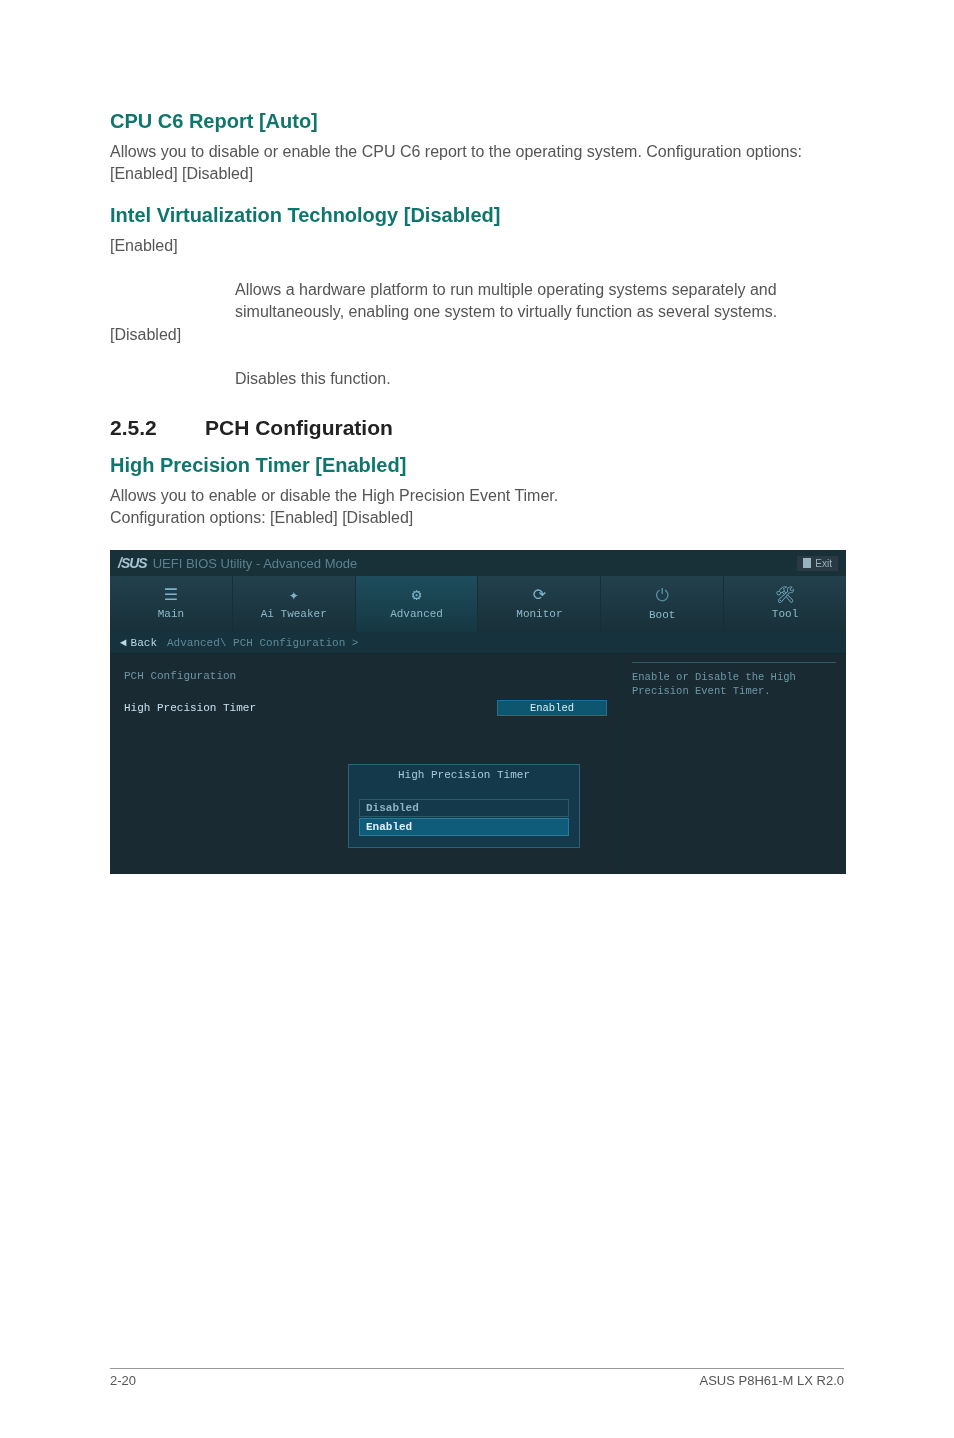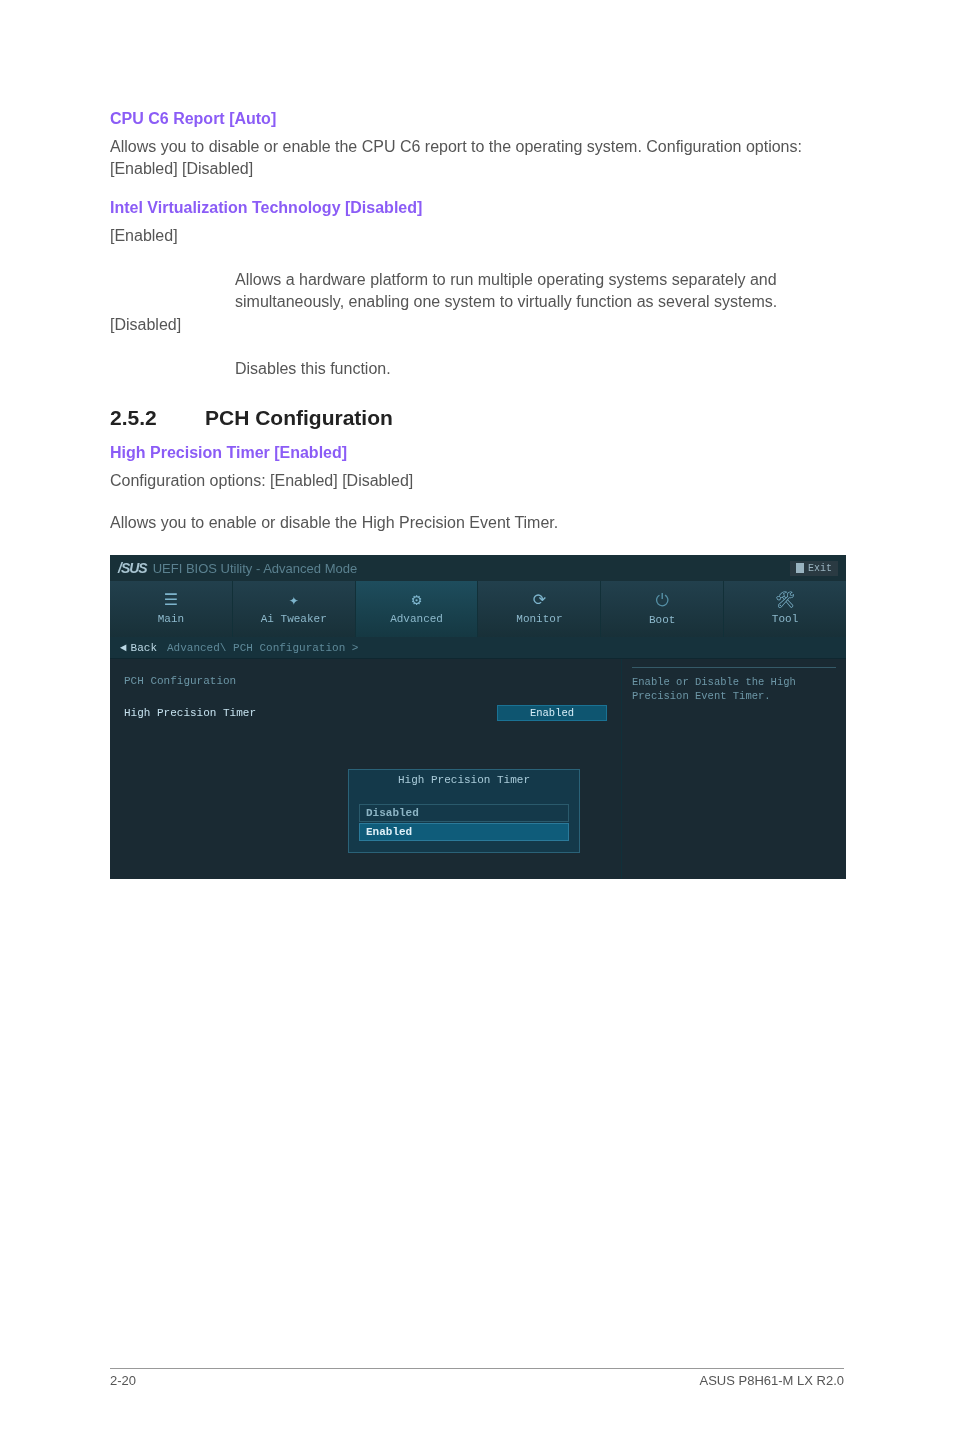--- a/index.html
+++ b/index.html
@@ -12,23 +12,23 @@
       height: 1438px;
       background: #fff;
       font-family: Arial, Helvetica, sans-serif;
       color: #333;
       position: relative;
     }
     .page-content {
       padding: 110px 110px 0 110px;
     }
     h3.subheading {
-      font-size: 16px;
+      font-size: 20px;
       font-weight: bold;
-      color: #8b5cf6;
+      color: #0f766e;
       margin-bottom: 8px;
     }
     p.body-text {
       font-size: 16px;
       color: #555;
       line-height: 1.35;
       margin-bottom: 20px;
     }
     .def-row {
       display: flex;
@@ -93,21 +93,20 @@
       font-size: 13px;
     }
     .exit-button {
       display: flex;
       align-items: center;
       gap: 4px;
       background: #2a3a42;
       padding: 2px 6px;
       font-size: 10px;
       color: #99b3c0;
-      font-family: Liberation Mono, monospace;
     }
     .exit-button .exit-icon {
       width: 8px;
       height: 10px;
       background: #99b3c0;
     }
 
     .bios-tabs {
       display: flex;
       height: 56px;
@@ -263,22 +262,22 @@
   <div class="def-row" style="margin-bottom:18px;">
     <div class="def-term">[Disabled]</div>
     <div class="def-desc">Disables this function.</div>
   </div>
 
   <h2 class="section-heading">
     <span class="section-number">2.5.2</span><span>PCH Configuration</span>
   </h2>
 
   <h3 class="subheading">High Precision Timer [Enabled]</h3>
+  <p class="body-text" style="margin-bottom:0;">Allows you to enable or disable the High Precision Event Timer.</p>
   <p class="body-text">Configuration options: [Enabled] [Disabled]</p>
-  <p class="body-text" style="margin-bottom:0;">Allows you to enable or disable the High Precision Event Timer.</p>
 
   <div class="bios-shot">
     <div class="bios-titlebar">
       <div class="bios-title-left">
         <span class="asus-logo">/SUS</span>
         <span class="bios-title-text">UEFI BIOS Utility - Advanced Mode</span>
       </div>
       <div class="exit-button">
         <span class="exit-icon"></span>
         <span>Exit</span>

